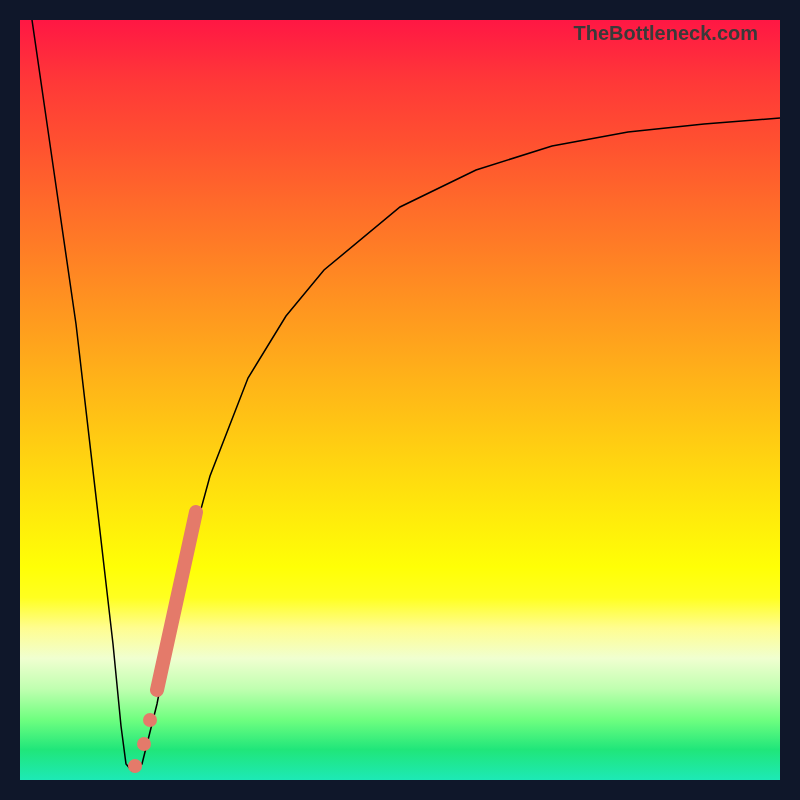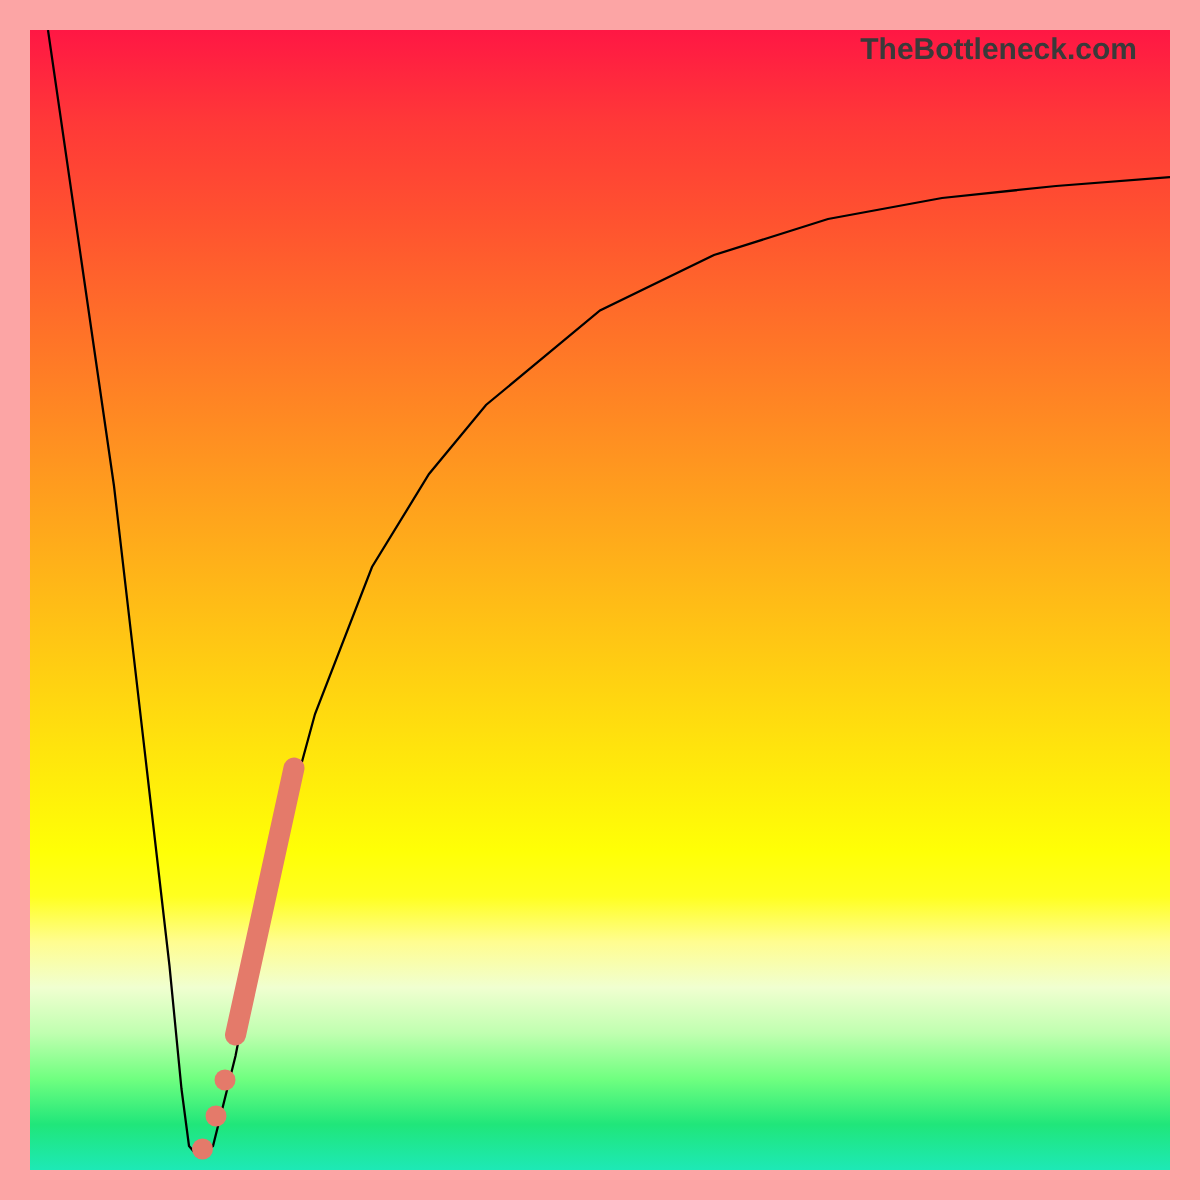--- a/index.html
+++ b/index.html
@@ -8,21 +8,21 @@
     background: #ffffff;
     font-family: Arial, sans-serif;
     width: 800px;
     height: 800px;
     overflow: hidden;
   }
   .chart-container {
     position: relative;
     width: 800px;
     height: 800px;
-    background: #fca5a5;
+    background: #0f172a;
   }
   .plot-area {
     position: absolute;
     left: 20px;
     top: 20px;
     width: 760px;
     height: 760px;
     background: linear-gradient(to bottom,
       #ff1744 0%,
       #ff3838 8%,

